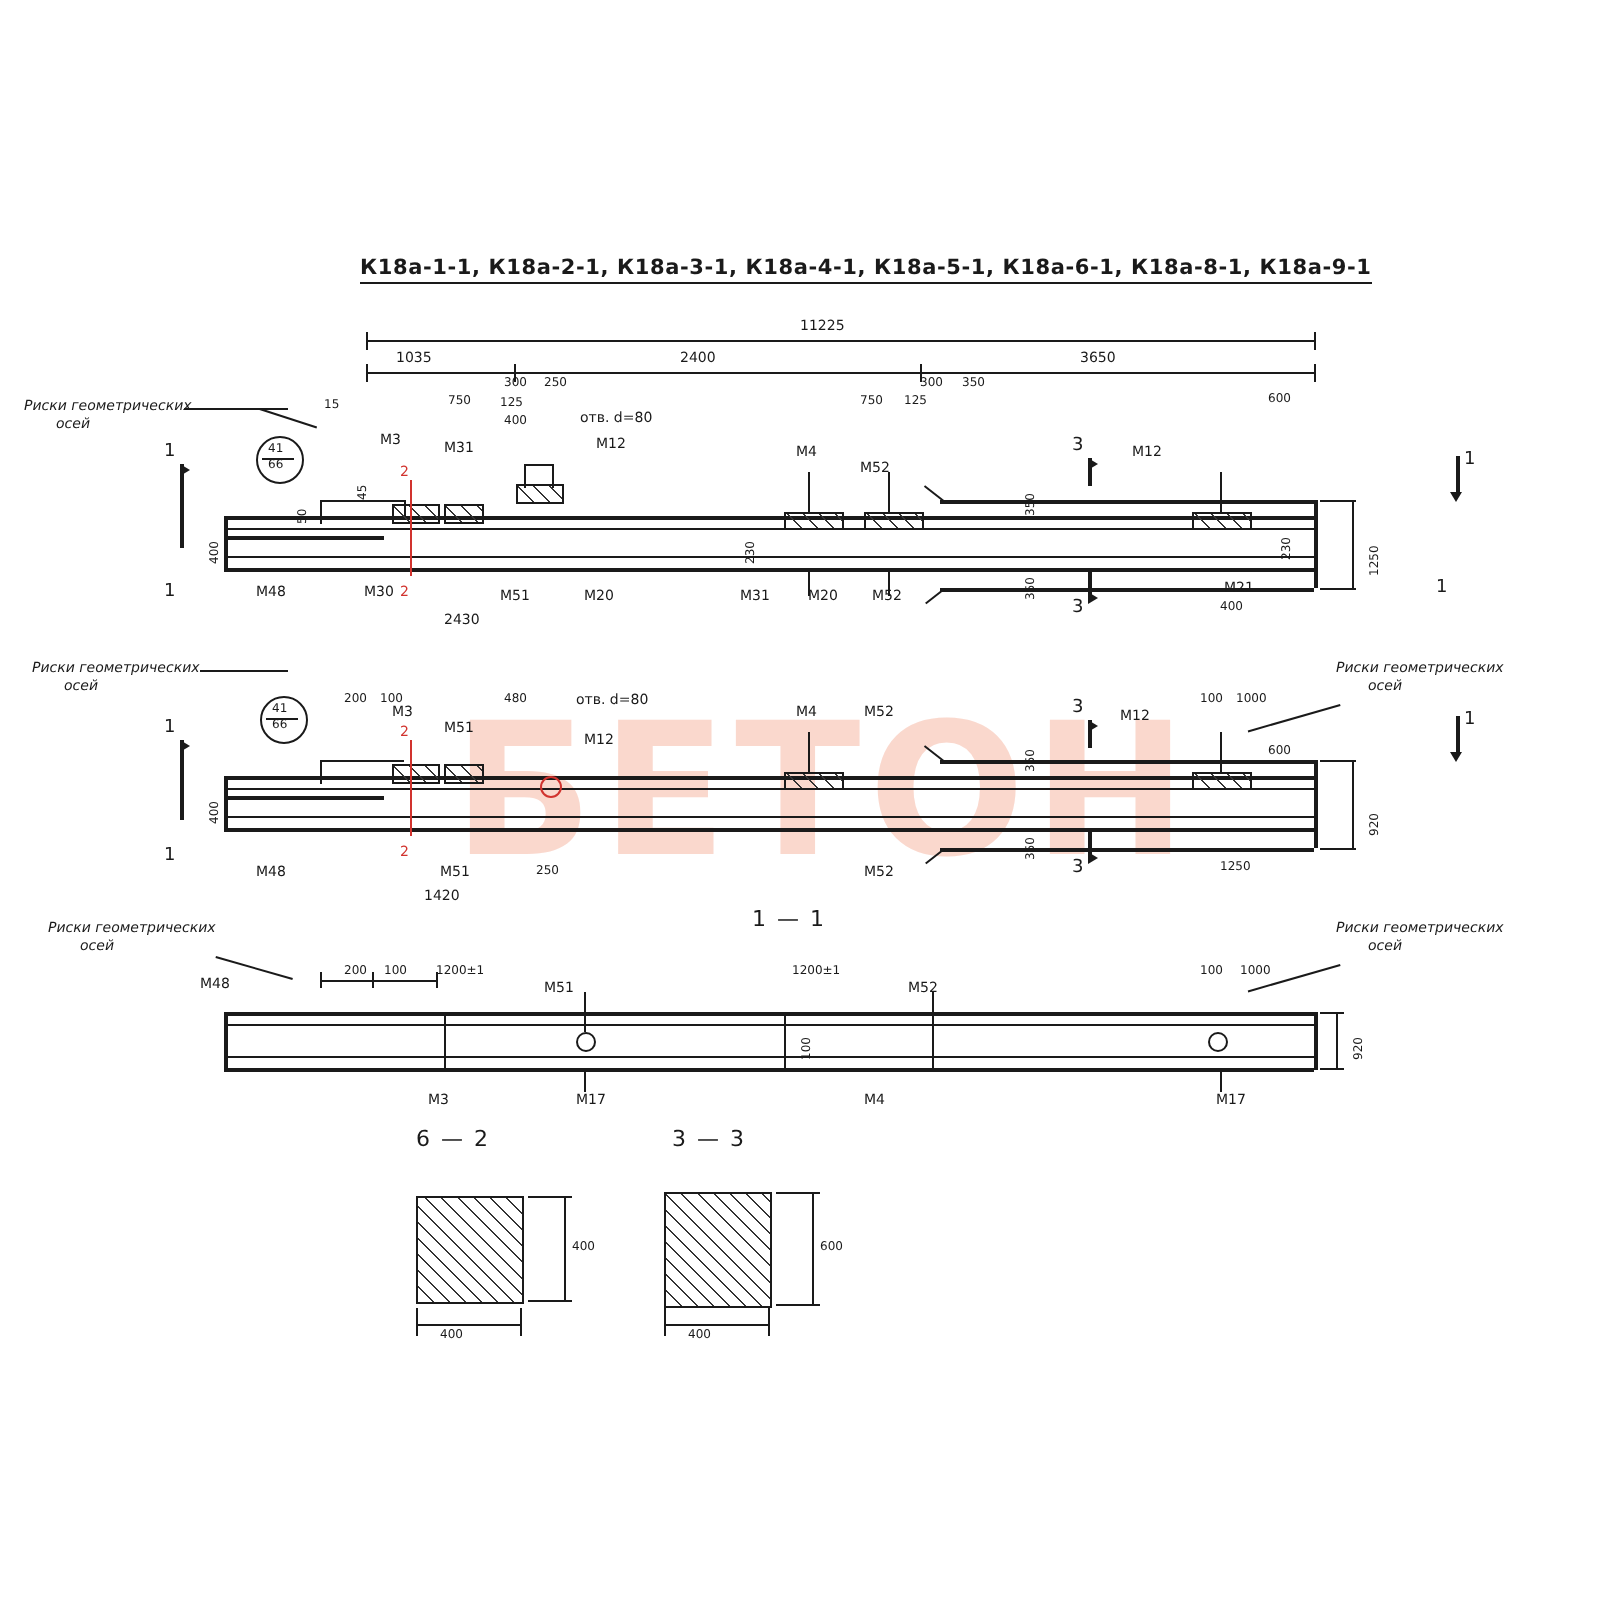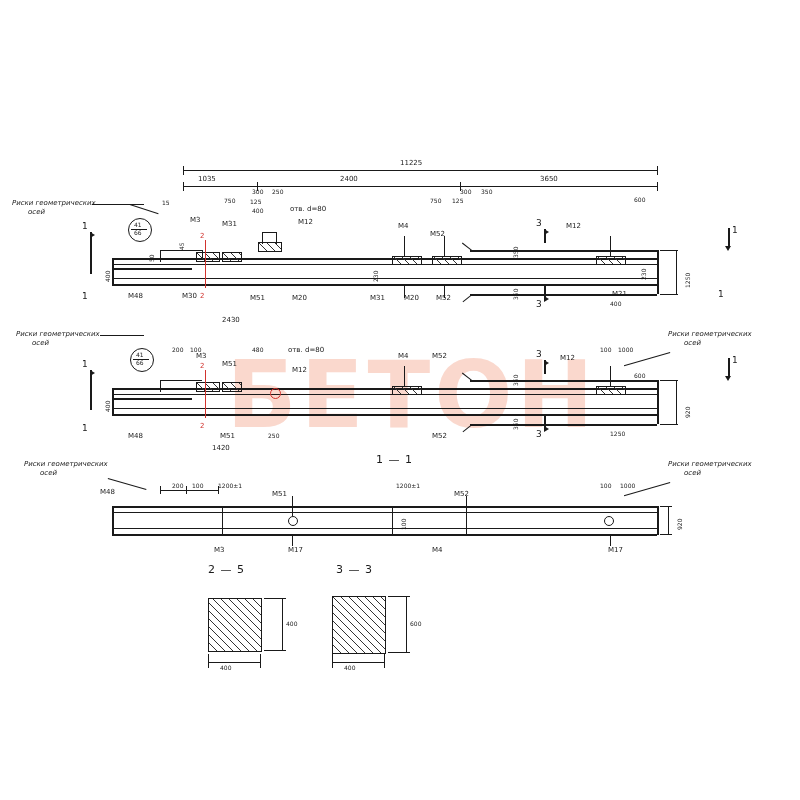--- a/index.html
+++ b/index.html
@@ -50,20 +50,21 @@
 </style>
 </head>
 <body>
 
 <div id="sheet">
 
   <div class="wm">
     <span class="w2" style="margin-left:24px">БЕТОН</span>
   </div>
 
+  <div class="title-ul" style="left:180px;top:128px;">К18а-1-1, К18а-2-1, К18а-3-1, К18а-4-1, К18а-5-1, К18а-6-1, К18а-8-1, К18а-9-1</div>
 
   <div class="ln h" style="left:183px;top:170px;width:474px;"></div>
   <div class="ln v" style="left:183px;top:166px;height:9px;"></div>
   <div class="ln v" style="left:657px;top:166px;height:9px;"></div>
   <div class="txt t7" style="left:400px;top:159px;">11225</div>
 
   <div class="ln h" style="left:183px;top:186px;width:474px;"></div>
   <div class="ln v" style="left:183px;top:182px;height:9px;"></div>
   <div class="ln v" style="left:257px;top:182px;height:9px;"></div>
   <div class="ln v" style="left:460px;top:182px;height:9px;"></div>
@@ -165,21 +166,21 @@
   <div class="txt t7" style="left:430px;top:230px;">М52</div>
   <div class="txt t7" style="left:566px;top:222px;">М12</div>
   <div class="txt t7" style="left:128px;top:292px;">М48</div>
   <div class="txt t7" style="left:182px;top:292px;">М30</div>
   <div class="txt t7" style="left:250px;top:294px;">М51</div>
   <div class="txt t7" style="left:292px;top:294px;">М20</div>
   <div class="txt t7" style="left:370px;top:294px;">М31</div>
   <div class="txt t7" style="left:404px;top:294px;">М20</div>
   <div class="txt t7" style="left:436px;top:294px;">М52</div>
   <div class="txt t7" style="left:612px;top:290px;">М21</div>
-  <div class="txt t7" style="left:222px;top:316px;">2430</div>
+  <div class="txt t7" style="left:222px;top:306px;">2430</div>
   <div class="txt t7" style="left:290px;top:205px;">отв. d=80</div>
 
   <div class="txt t7 red" style="left:200px;top:232px;">2</div>
   <div class="txt t7 red" style="left:200px;top:292px;">2</div>
   <div class="ln v redln" style="left:205px;top:240px;height:48px;"></div>
 
 
   <div class="txt t7 ital" style="left:16px;top:330px;">Риски геометрических</div>
   <div class="txt t7 ital" style="left:32px;top:339px;">осей</div>
   <div class="ln h" style="left:100px;top:335px;width:44px;"></div>
@@ -309,21 +310,21 @@
   <div class="txt t7" style="left:272px;top:490px;">М51</div>
   <div class="txt t7" style="left:288px;top:546px;">М17</div>
   <div class="txt t7" style="left:454px;top:490px;">М52</div>
   <div class="txt t7" style="left:432px;top:546px;">М4</div>
   <div class="txt t7" style="left:608px;top:546px;">М17</div>
   <div class="ln v" style="left:292px;top:536px;height:10px;"></div>
   <div class="ln v" style="left:610px;top:536px;height:10px;"></div>
   <div class="ln v" style="left:292px;top:496px;height:20px;"></div>
   <div class="ln v" style="left:466px;top:496px;height:10px;"></div>
 
-  <div class="txt t11" style="left:208px;top:566px;letter-spacing:1px;">2 — 5</div>
+  <div class="txt t11" style="left:208px;top:566px;letter-spacing:1px;">6 — 2</div>
   <div class="hatch" style="left:208px;top:598px;width:52px;height:52px;"></div>
   <div class="ln v" style="left:282px;top:598px;height:52px;"></div>
   <div class="ln h" style="left:264px;top:598px;width:22px;"></div>
   <div class="ln h" style="left:264px;top:650px;width:22px;"></div>
   <div class="txt t6" style="left:286px;top:620px;">400</div>
   <div class="ln h" style="left:208px;top:662px;width:52px;"></div>
   <div class="ln v" style="left:208px;top:654px;height:14px;"></div>
   <div class="ln v" style="left:260px;top:654px;height:14px;"></div>
   <div class="txt t6" style="left:220px;top:664px;">400</div>
 

